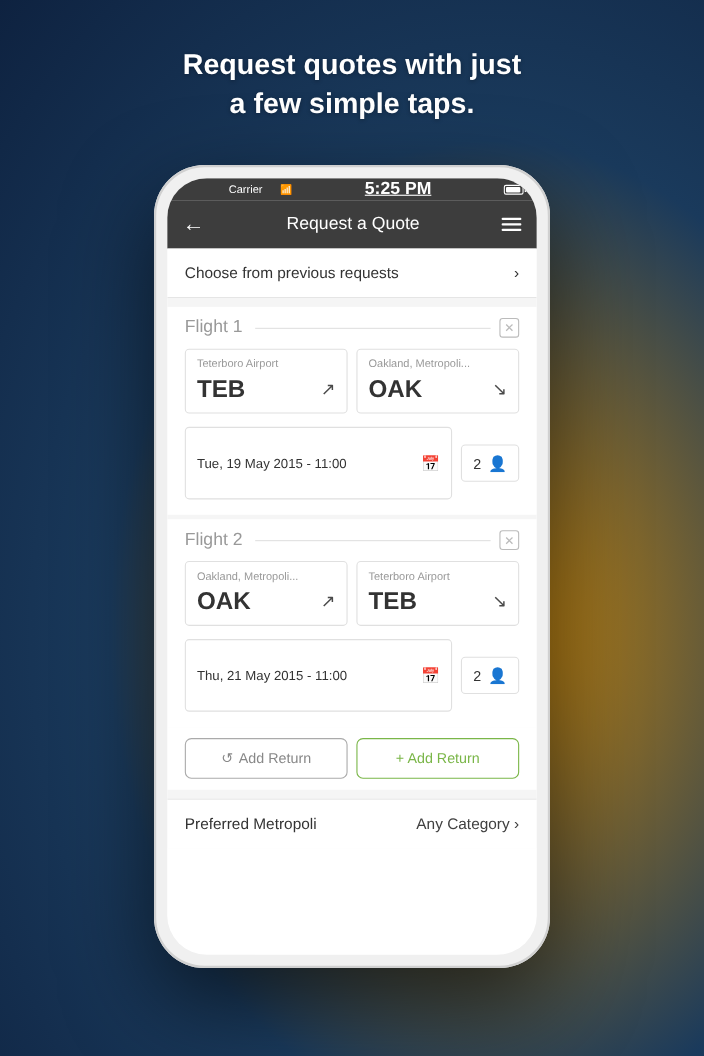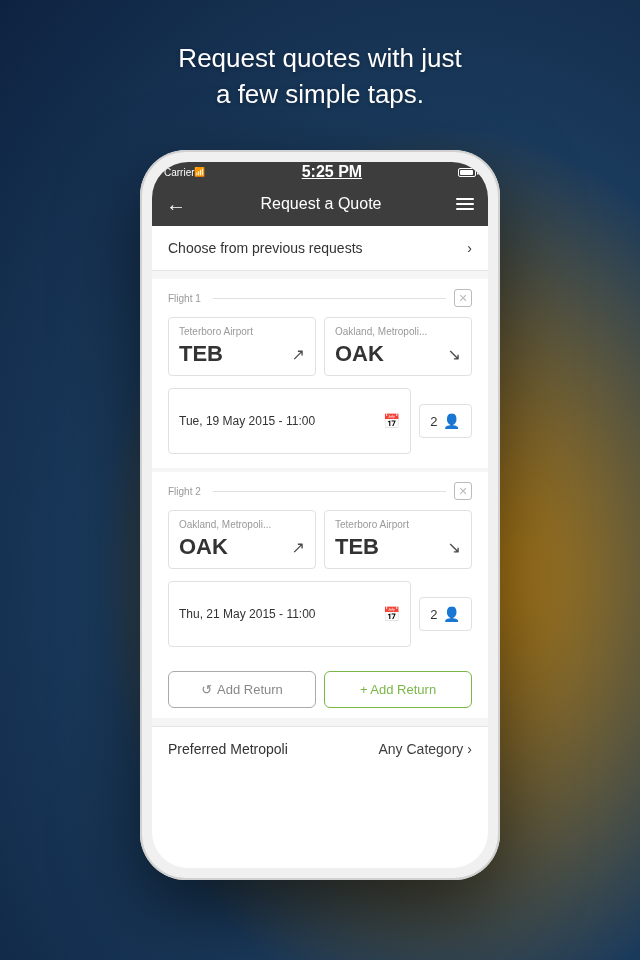--- a/index.html
+++ b/index.html
@@ -21,21 +21,21 @@
     }
 
     
     .header-text {
       position: absolute;
       top: 40px;
       left: 0; right: 0;
       text-align: center;
       color: white;
       font-size: 26px;
-      font-weight: 400;
+      font-weight: 700;
       line-height: 1.4;
       z-index: 2;
       text-shadow: 0 1px 4px rgba(0,0,0,0.3);
     }
 
     
     .phone-frame {
       position: absolute;
       top: 150px;
       left: 50%;
@@ -63,21 +63,21 @@
       height: 20px;
       background: #3d3d3d;
       display: flex;
       align-items: center;
       justify-content: space-between;
       padding: 0 12px;
       color: white;
       font-size: 10px;
     }
 
-    .status-bar .carrier { font-size: 10px; display: flex; align-items: center; gap: 0; }
+    .status-bar .carrier { font-size: 10px; display: flex; align-items: center; gap: 16px; margin-left: 44px; }
     .status-bar .time { font-size: 16px; font-weight: 600; text-decoration: underline; }
     .status-bar .battery-area { display: flex; align-items: center; gap: 4px; font-size: 10px; }
 
     .wifi-icon { font-size: 9px; }
     .battery-icon {
       width: 18px;
       height: 9px;
       border: 1.5px solid white;
       border-radius: 2px;
       position: relative;
@@ -146,21 +146,21 @@
       padding: 10px 16px 14px;
     }
 
     .flight-header {
       display: flex;
       align-items: center;
       margin-bottom: 10px;
     }
 
     .flight-label {
-      font-size: 10px;
+      font-size: 16px;
       color: #999;
       margin-right: 12px;
     }
 
     .flight-divider {
       flex: 1;
       height: 1px;
       background: #e0e0e0;
     }
 

